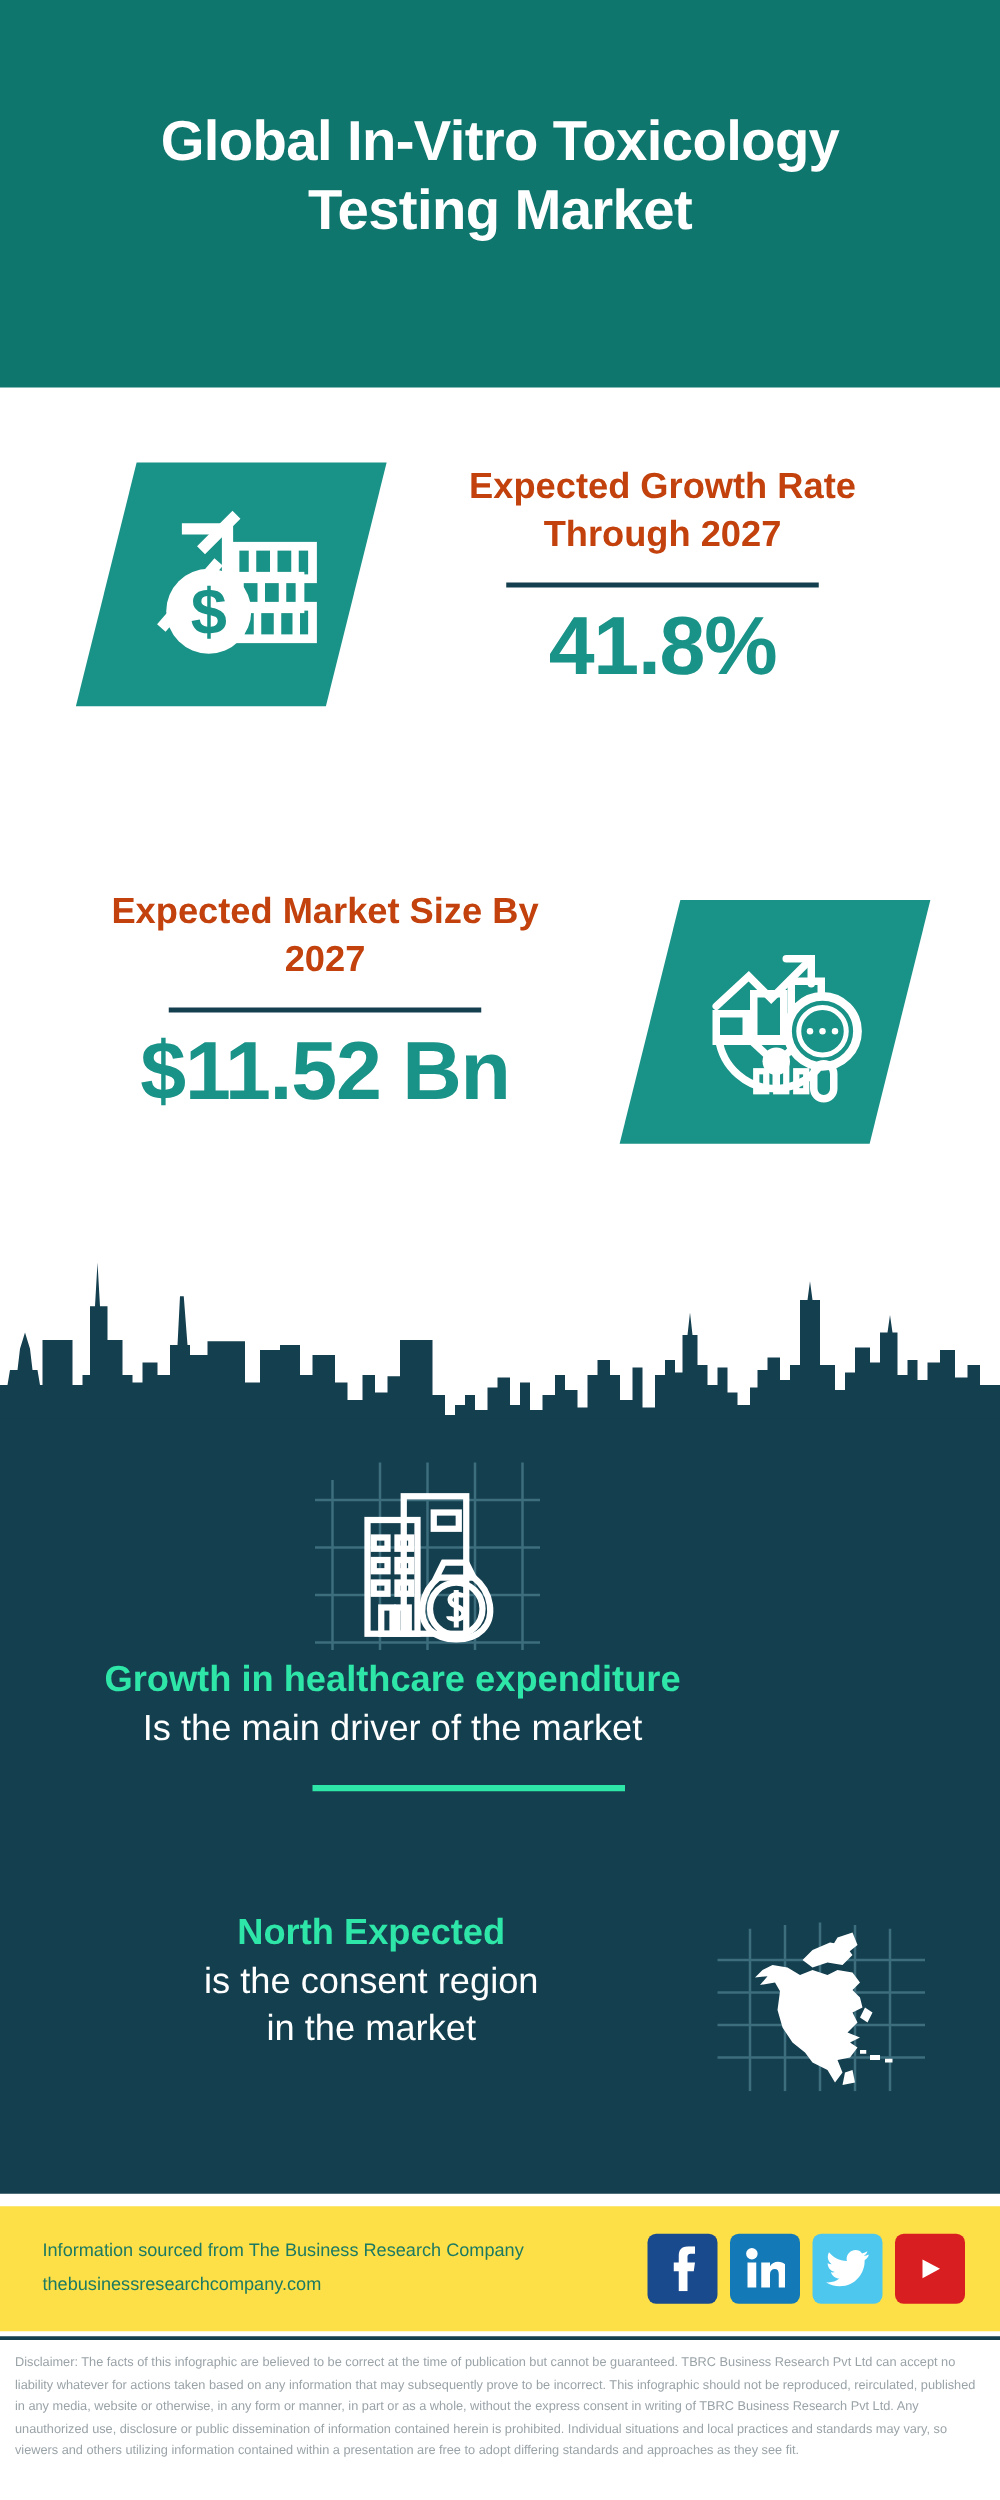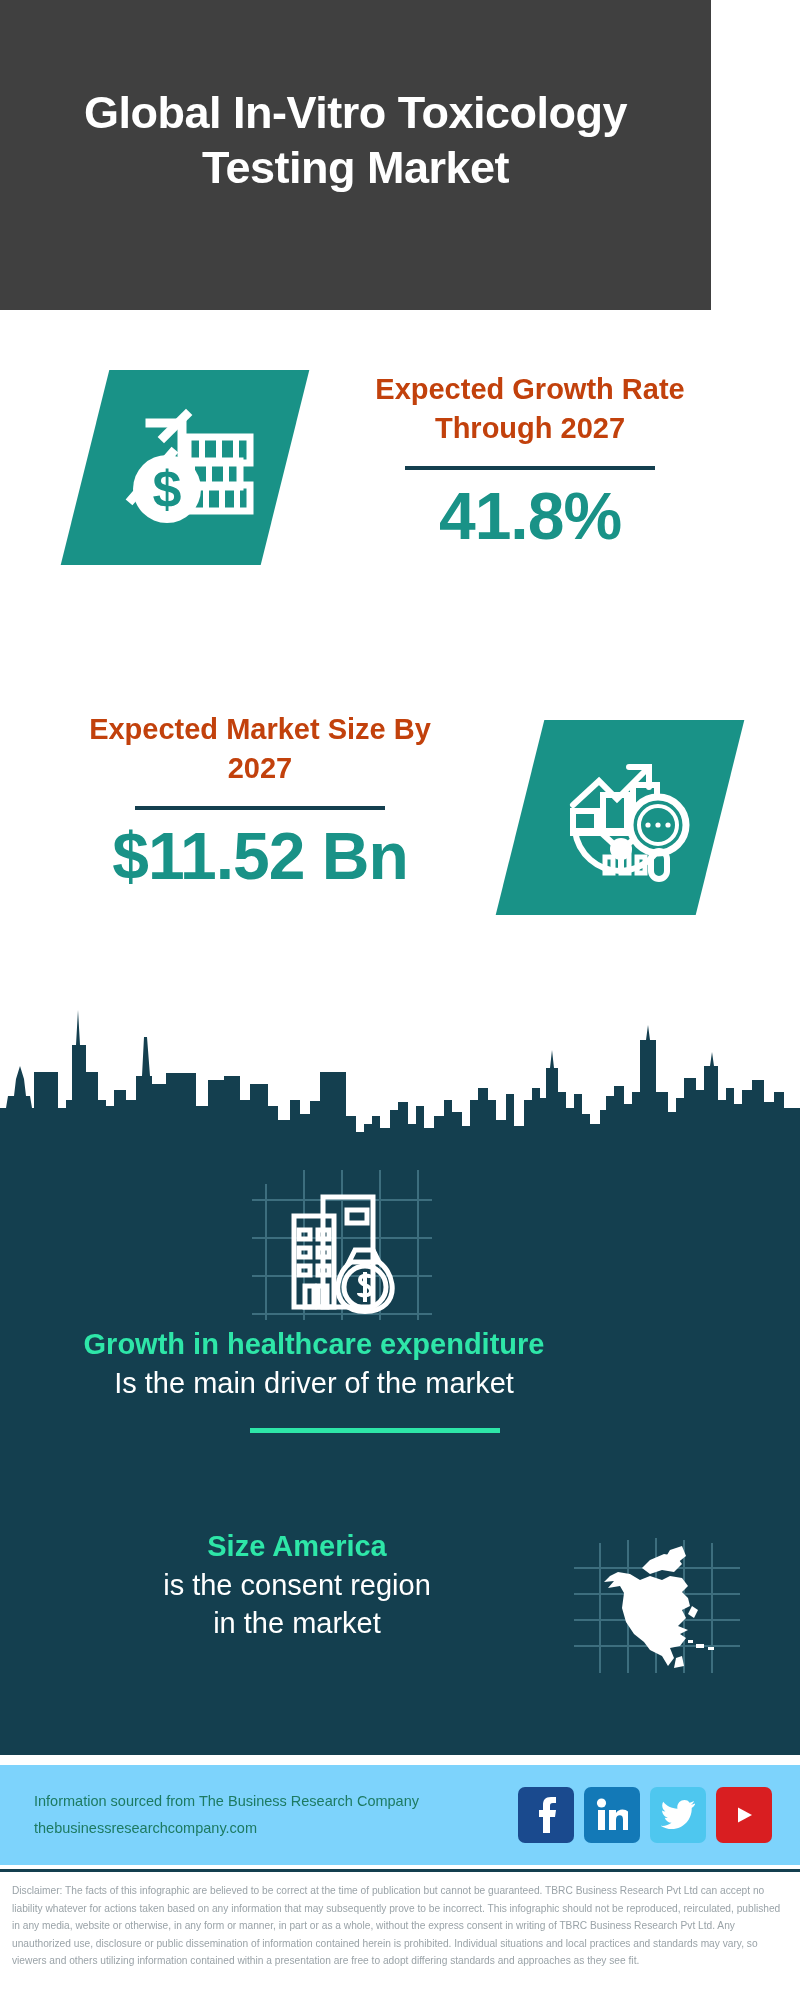--- a/index.html
+++ b/index.html
@@ -14,23 +14,23 @@
     width: 800px;
     height: 2000px;
     overflow: hidden;
     background: #ffffff;
   }
 
   
   .header {
     position: absolute;
     left: 0; top: 0;
-    width: 711px;
+    width: 800px;
     height: 310px;
-    background: #404040;
+    background: #0f766e;
     display: flex;
     align-items: center;
     justify-content: center;
   }
   .header-title {
     color: #ffffff;
     font-size: 45px;
     font-weight: bold;
     line-height: 1.22;
     text-align: center;
@@ -201,21 +201,21 @@
   .map-icon svg { position: absolute; left: 0; top: 0; }
 
   
   .source-bar {
     position: absolute;
     left: 0; top: 1765px;
     width: 800px;
     height: 100px;
     display: flex;
     align-items: center;
-    background: #7dd3fc;
+    background: #fde047;
   }
   .source-text {
     margin-left: 34px;
     color: #1d7a62;
     font-size: 14.5px;
     line-height: 1.85;
     flex: 1;
   }
   .social {
     display: flex;
@@ -369,21 +369,21 @@
     <div class="driver-text">
       <div class="accent-line">Growth in healthcare expenditure</div>
       <div class="plain-line">Is the main driver of the market</div>
     </div>
   </div>
 
   <div class="mid-divider"></div>
 
   <div class="region-row">
     <div class="region-text">
-      <div class="accent-line">Size America</div>
+      <div class="accent-line">North Expected</div>
       <div class="plain-line">is the consent region</div>
       <div class="plain-line">in the market</div>
     </div>
     <div class="map-icon">
       <svg width="180" height="175" viewBox="0 0 180 175">
         <g stroke="#3d6e7e" stroke-width="2">
           <line x1="30" y1="45" x2="30" y2="175"></line>
           <line x1="58" y1="42" x2="58" y2="175"></line>
           <line x1="86" y1="40" x2="86" y2="175"></line>
           <line x1="114" y1="42" x2="114" y2="175"></line>

